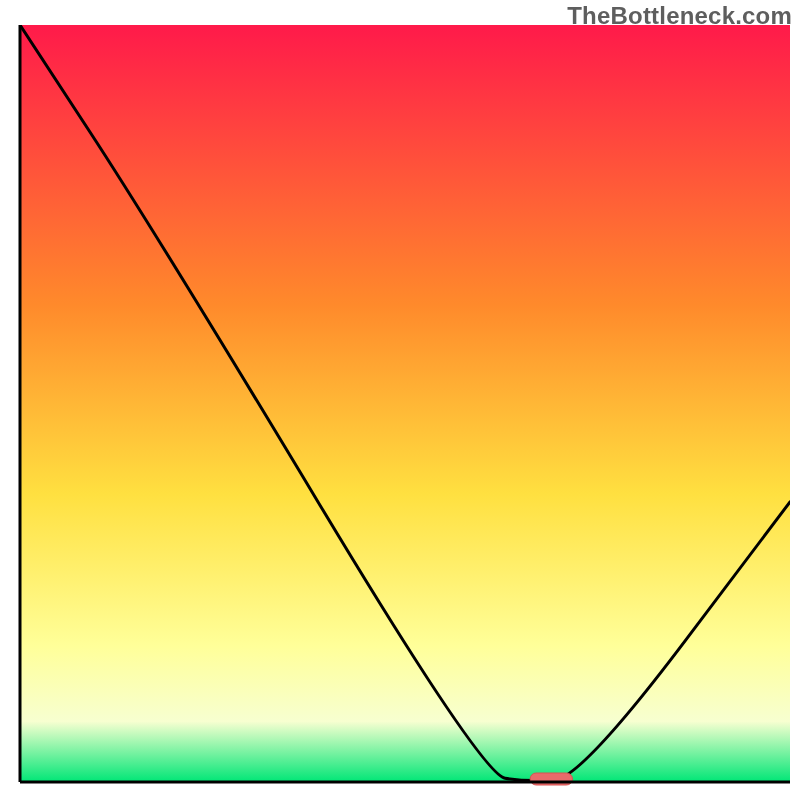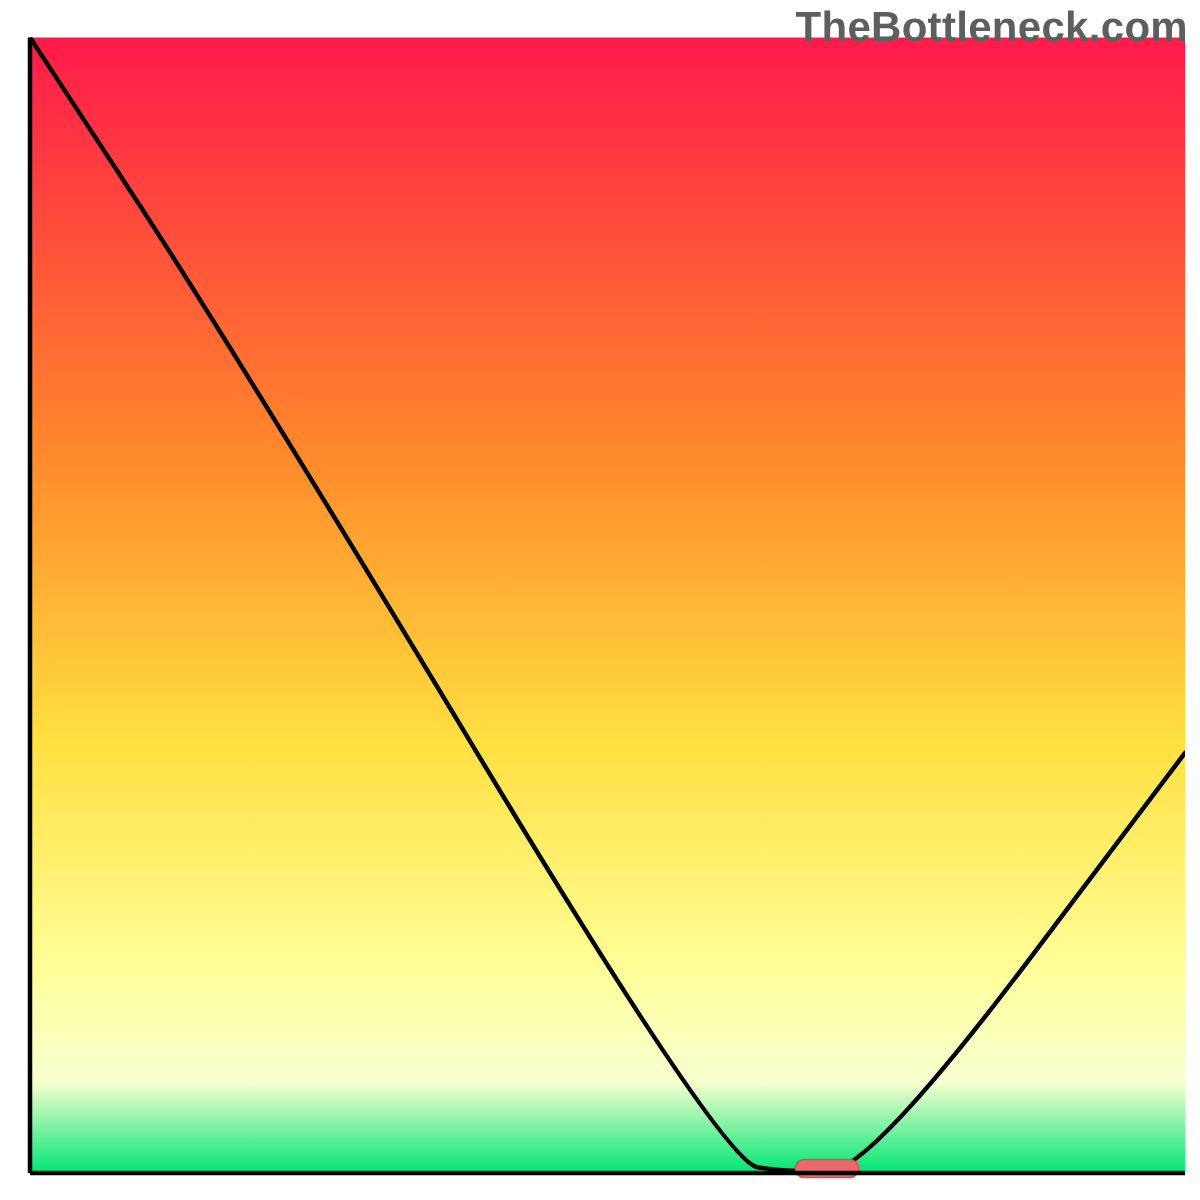--- a/index.html
+++ b/index.html
@@ -12,21 +12,21 @@
   }
   .container {
     position: relative;
     width: 800px;
     height: 800px;
   }
   .watermark {
     position: absolute;
     top: 2px;
     right: 8px;
-    font-size: 28px;
+    font-size: 24px;
     font-weight: 600;
     color: #5e5e5e;
     letter-spacing: 0.2px;
   }
   svg.chart {
     position: absolute;
     left: 0;
     top: 0;
     width: 800px;
     height: 800px;

